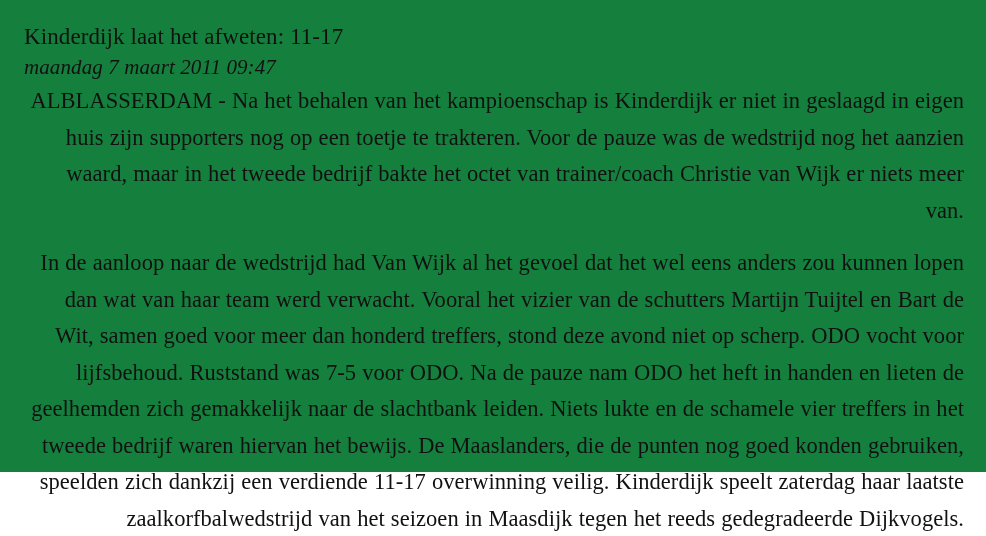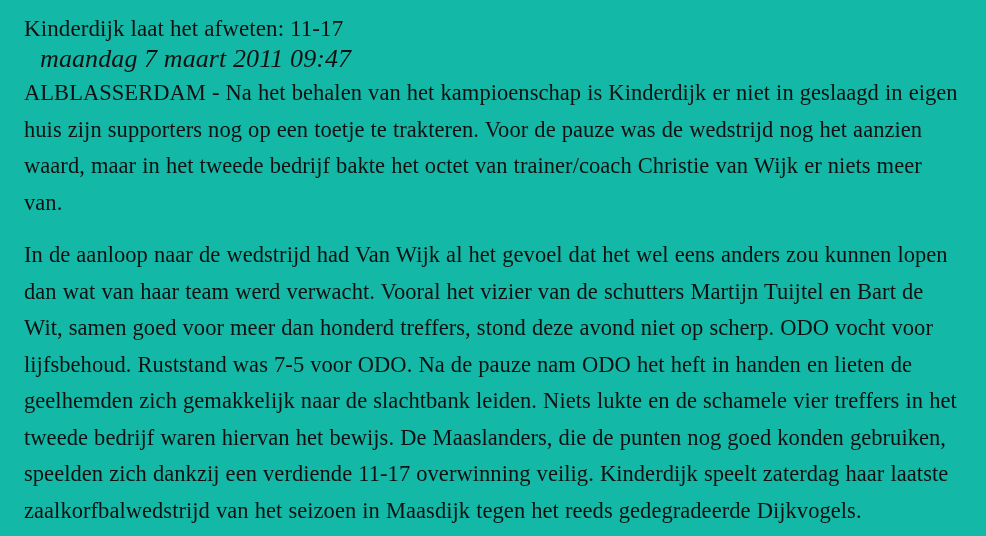--- a/index.html
+++ b/index.html
@@ -10,43 +10,43 @@
   body {
     width: 986px;
     height: 536px;
     overflow: hidden;
     font-family: "Liberation Serif", "DejaVu Serif", serif;
     color: #111111;
   }
   .page {
     box-sizing: border-box;
     width: 986px;
-    height: 536px;
-    padding: 14px 22px 10px 24px;
-    background: #14b8a6;
+    height: 472px;
+    padding: 22px 22px 10px 24px;
+    background: #15803d;
   }
   .article-title {
     font-size: 23px;
     line-height: 30px;
     font-weight: normal;
     margin: 0 0 1px 0;
     letter-spacing: 0.1px;
   }
   .article-date {
-    font-size: 26px;
+    font-size: 21px;
     line-height: 28px;
     font-style: italic;
-    margin: 0 0 2px 16px;
+    margin: 0 0 2px 0;
     letter-spacing: 0.1px;
   }
   .article-body p {
     font-size: 22.5px;
     line-height: 36.5px;
     margin: 0;
-    text-align: left;
+    text-align: right;
     letter-spacing: 0.05px;
     word-spacing: 0.4px;
   }
   .article-body p + p {
     margin-top: 16px;
   }
 </style>
 </head>
 <body>
 

